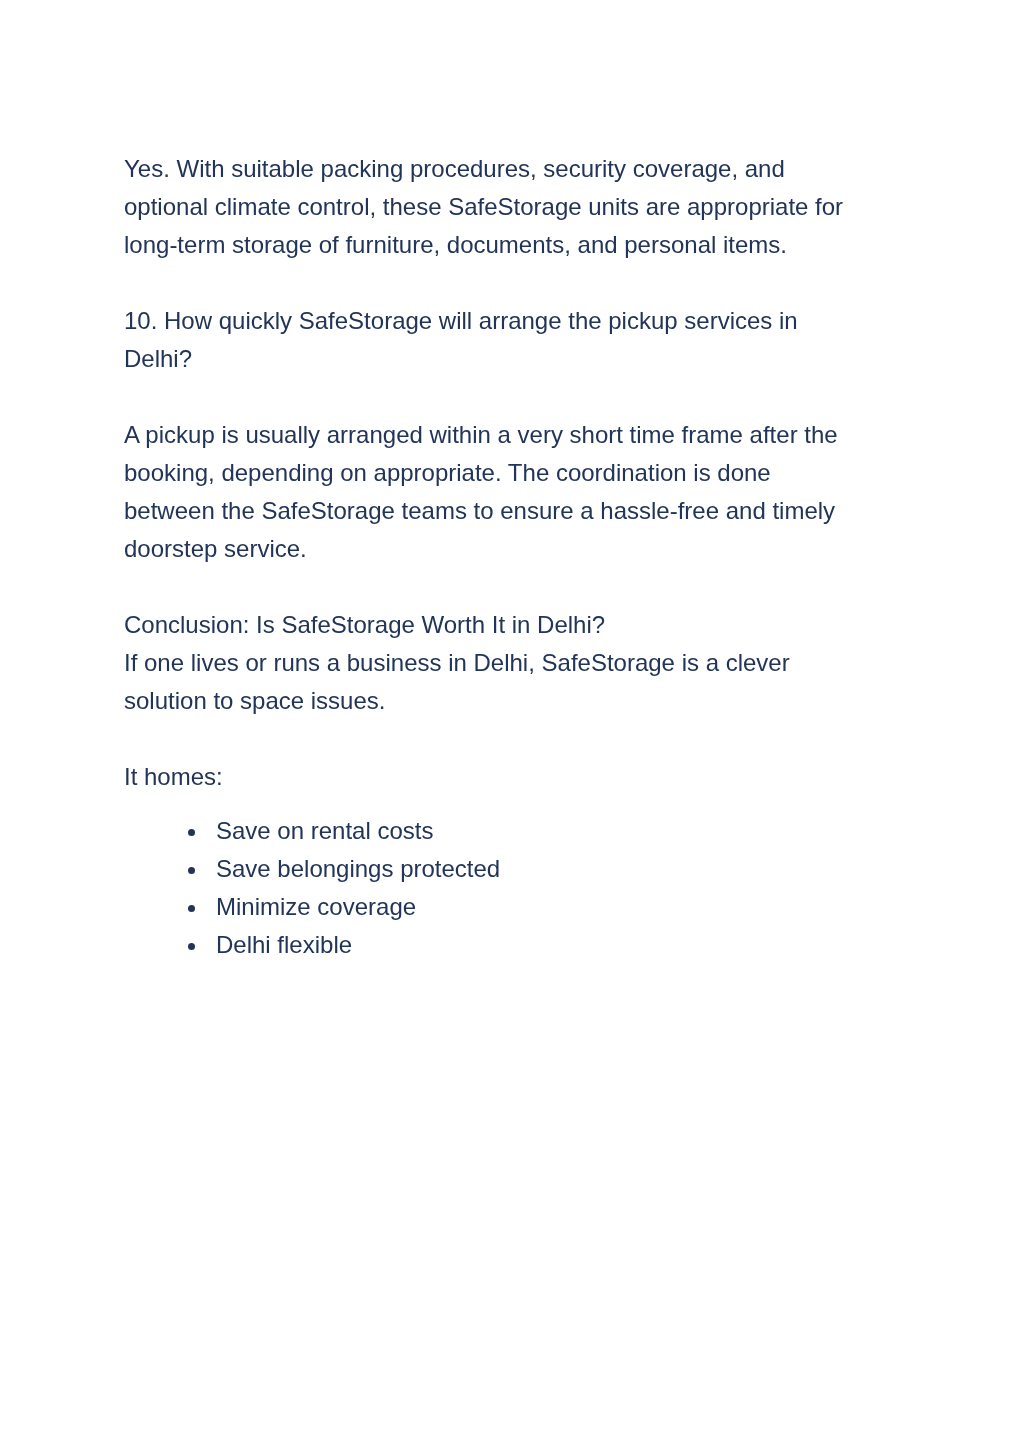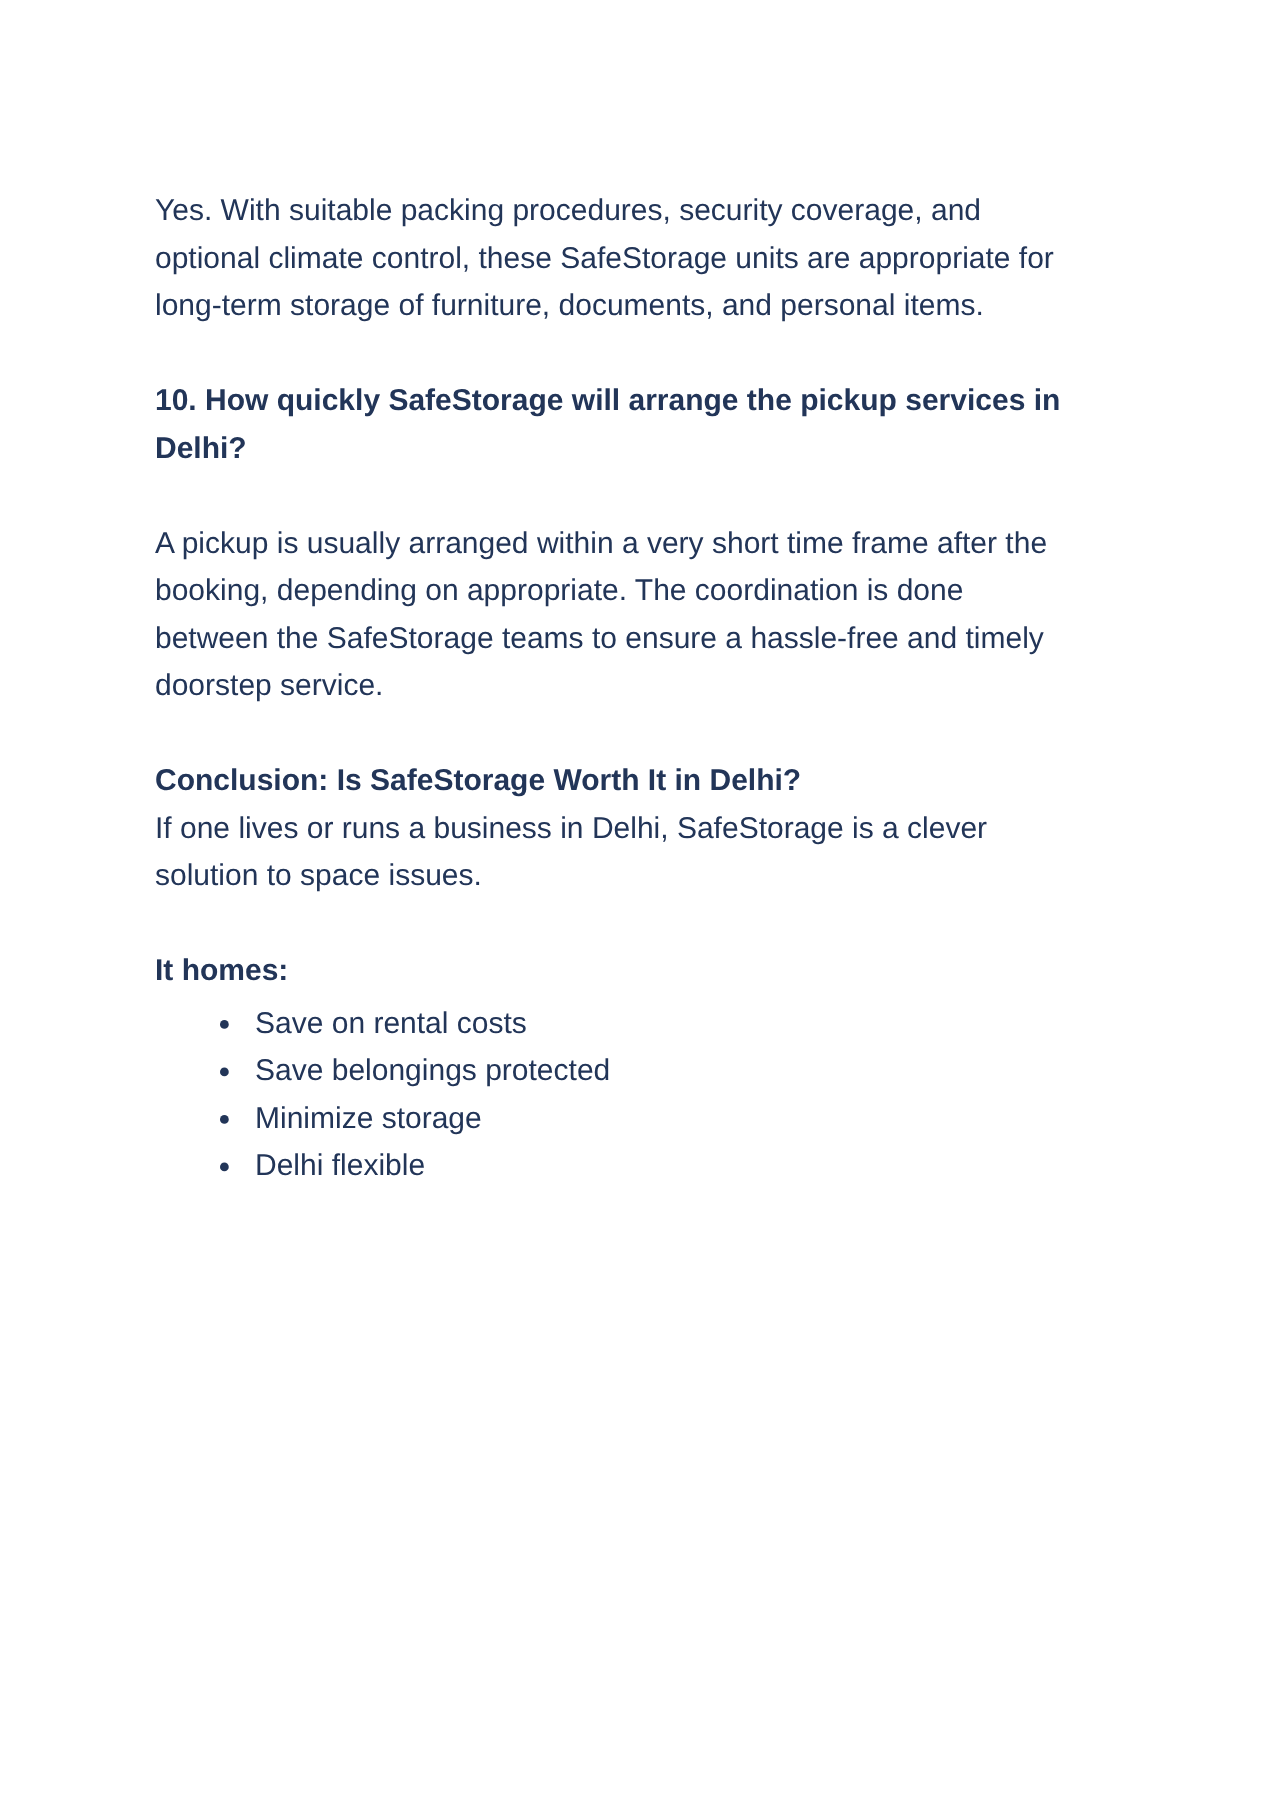--- a/index.html
+++ b/index.html
@@ -26,27 +26,27 @@
   }
   p, h2, h3 {
     margin: 0;
     font-size: 24px;
     line-height: 38px;
     font-weight: 400;
     white-space: pre-line;
     color: #223558;
   }
   h2, h3 {
-    font-weight: 700;
+    font-weight: 400;
   }
   .gap-after {
     margin-bottom: 38px;
   }
   ul.helps-list {
-    margin: 4px;
+    margin: 16px;
     padding: 0 0 0 68px;
     list-style: disc;
   }
   ul.helps-list li {
     font-size: 24px;
     line-height: 38px;
     color: #223558;
     padding-left: 8px;
   }
   ul.helps-list li::marker {
@@ -88,19 +88,19 @@
     <h3>Conclusion: Is SafeStorage Worth It in Delhi?</h3>
 
     <p class="gap-after">If one lives or runs a business in Delhi, SafeStorage is a clever
 solution to space issues.</p>
 
     <h3>It homes:</h3>
 
     <ul class="helps-list">
       <li>Save on rental costs</li>
       <li>Save belongings protected</li>
-      <li>Minimize storage</li>
+      <li>Minimize coverage</li>
       <li>Delhi flexible</li>
     </ul>
 
 
   </div>
 </div>
 
 </body></html>

